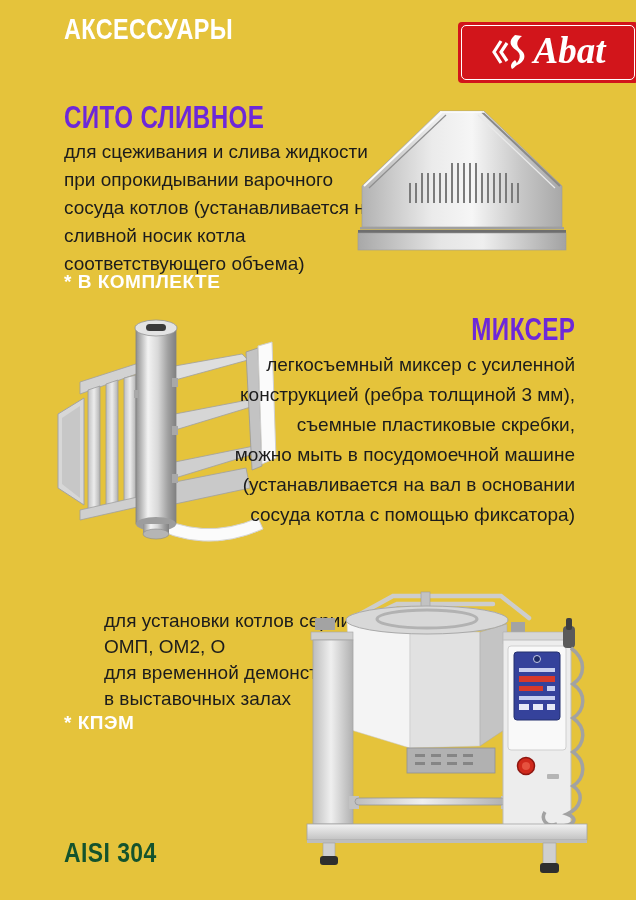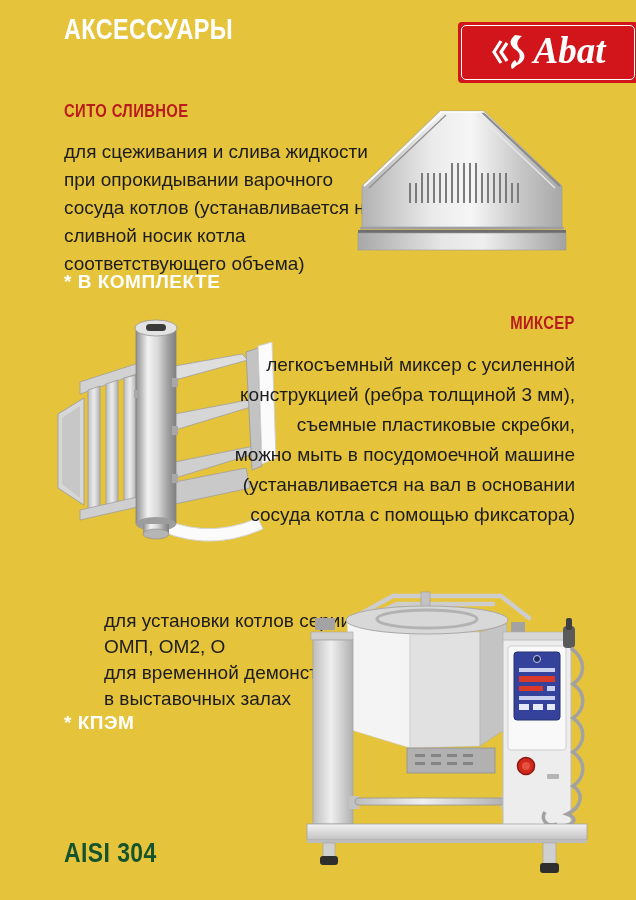--- a/index.html
+++ b/index.html
@@ -8,21 +8,21 @@
     background:#e5c33b; overflow:hidden;
     font-family:"Liberation Sans", sans-serif;
     color:#1b1b1b;
   }
   .abs { position:absolute; }
   
   .cond { display:inline-block; transform:scaleX(0.78); transform-origin:0 50%; white-space:nowrap; letter-spacing:0.5px; }
   .cond-r { transform-origin:100% 50%; }
   .page-title { left:64px; top:12px; font-size:30px; font-weight:bold; color:#ffffff; }
   .page-subtitle { left:64px; top:54px; font-size:22px; font-weight:bold; color:#ffffff; }
-  .sec-heading { font-size:19px; font-weight:bold; color:#b91c1c; }
+  .sec-heading { font-size:31px; font-weight:bold; color:#6d28d9; }
   .body-text { font-size:19px; line-height:28px; color:#1c1c1c; white-space:pre-line; }
   .body-text.tight { line-height:26px; }
   .body-text.loose { line-height:30px; }
   .right { text-align:right; }
   .note { font-size:19px; font-weight:bold; color:#ffffff; letter-spacing:0.5px; }
   .footer-material { left:64px; top:838px; font-size:27px; font-weight:bold; color:#14532d; }
   
   .logo {
     left:458px; top:22px; width:180px; height:61px;
     background:#d2151b; border-radius:4px;

